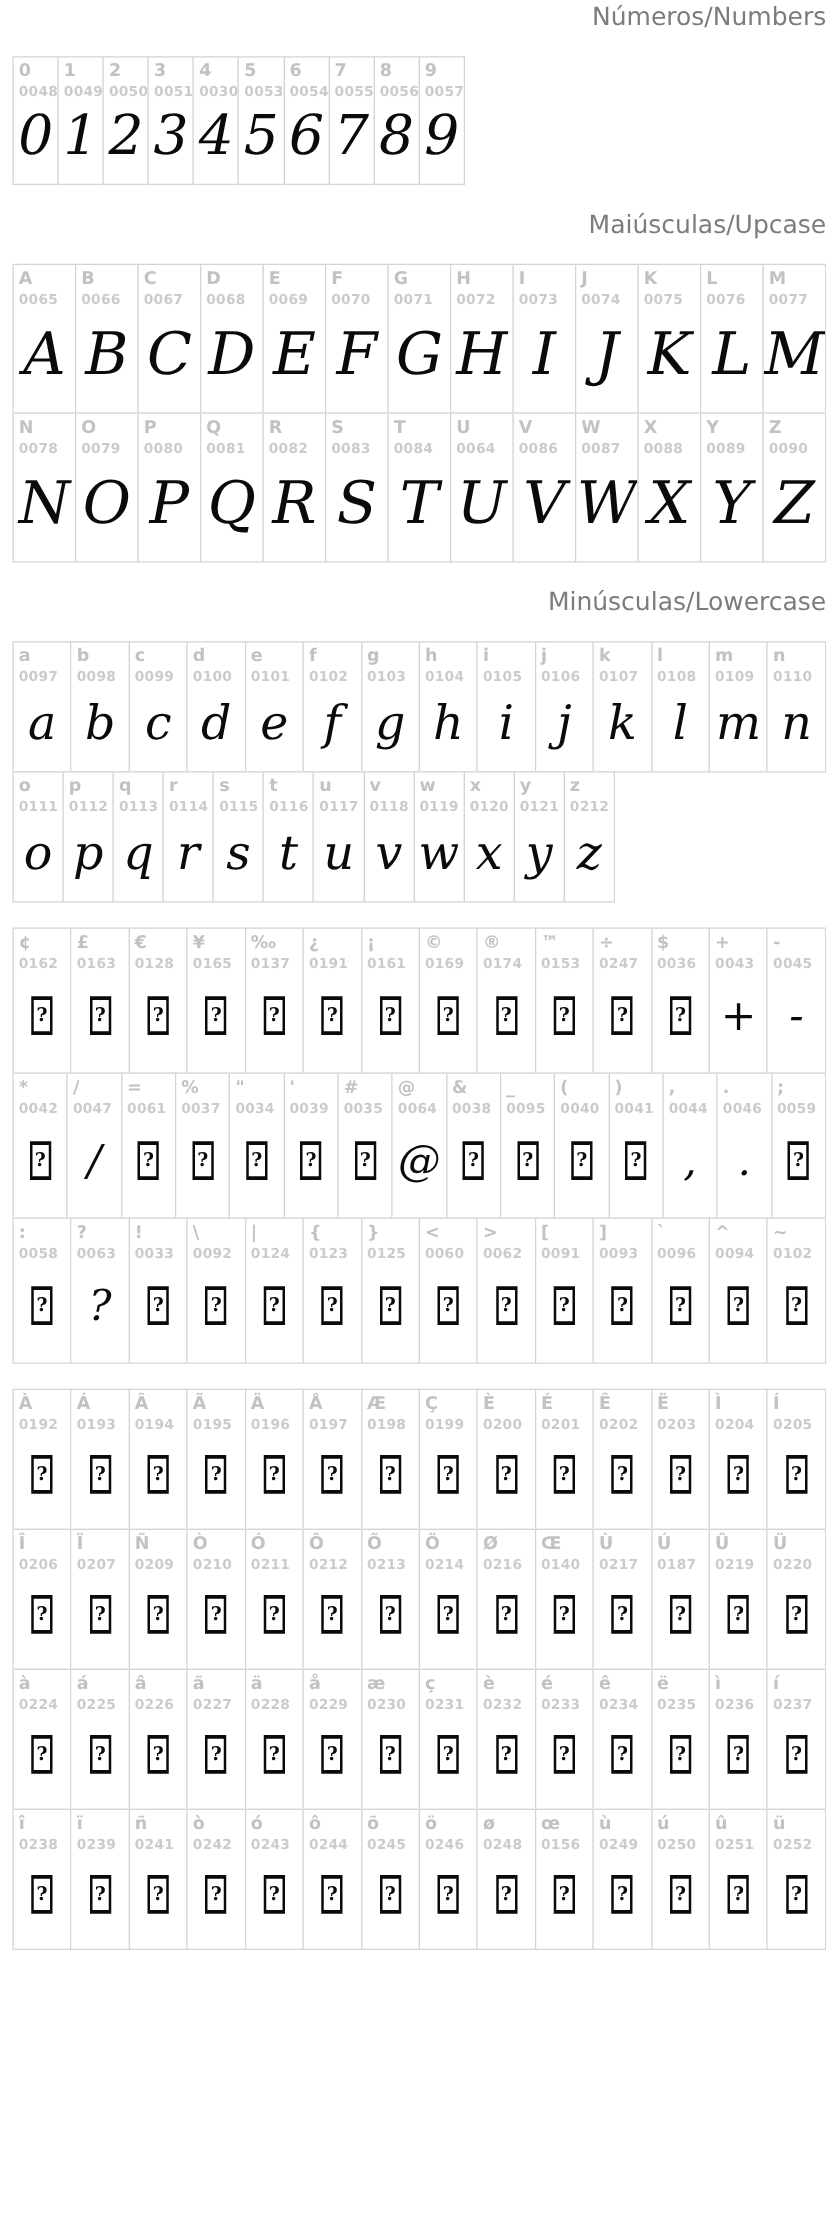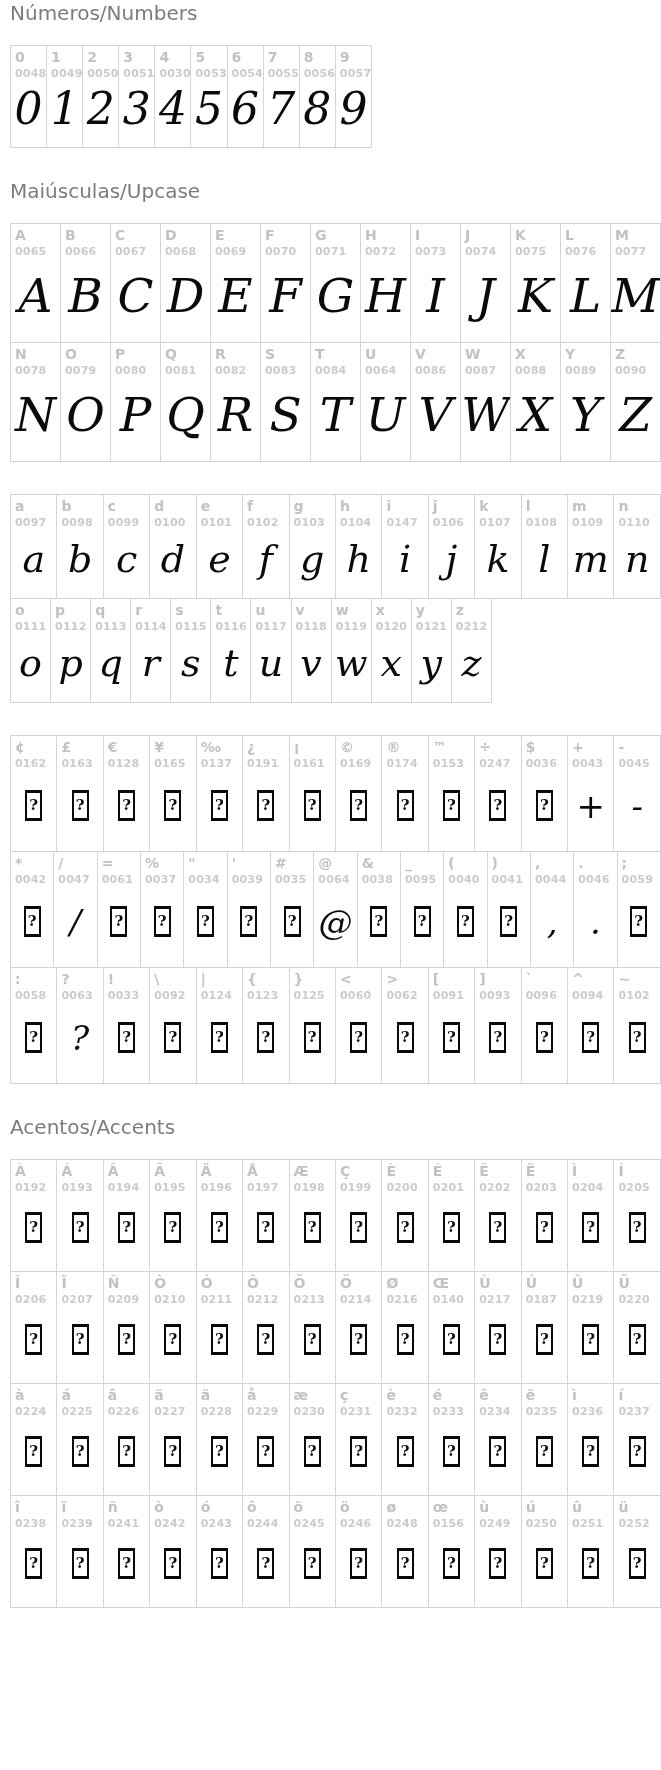--- a/index.html
+++ b/index.html
@@ -2,30 +2,31 @@
 <html><head>
 <meta charset="utf-8">
 <style>
   html, body { margin: 0; padding: 0; background: #ffffff; }
   body {
     width: 661px;
     font-family: "DejaVu Sans", sans-serif;
   }
   .page { padding: 2px 0 20px 10px; }
 
-  .charmap-section { margin-top: 32px; }
+  .charmap-section { margin-top: 20px; }
   .charmap-section:first-child { margin-top: 0; }
 
   .section-title {
     font-family: "DejaVu Sans", sans-serif;
     font-size: 20px;
     font-weight: 400;
     color: #7c7c7c;
     margin: 0 0 21px 0;
     line-height: 22px;
+    text-align: right;
   }
 
   .char-row { display: flex; }
   .char-row + .char-row { margin-top: -1px; }
 
   .char-cell {
     flex: 1 1 0;
     box-sizing: border-box;
     border: 1px solid #d4d4d4;
     background: #ffffff;
@@ -431,20 +432,21 @@
       <div class="cell-code">0090</div>
     </div>
     <div class="cell-glyph">
               <span class="glyph-text">Z</span>
             </div>
   </div>
         </div>
       </div>
   </section>
     <section class="charmap-section s2">
+    <h2 class="section-title">Minúsculas/Lowercase</h2>
     <div class="rows">
         <div class="char-row" style="width: 651px;">
           <div class="char-cell">
     <div class="cell-head">
       <div class="cell-char">a</div>
       <div class="cell-code">0097</div>
     </div>
     <div class="cell-glyph">
               <span class="glyph-text">a</span>
             </div>
@@ -508,21 +510,21 @@
       <div class="cell-char">h</div>
       <div class="cell-code">0104</div>
     </div>
     <div class="cell-glyph">
               <span class="glyph-text">h</span>
             </div>
   </div>
           <div class="char-cell">
     <div class="cell-head">
       <div class="cell-char">i</div>
-      <div class="cell-code">0147</div>
+      <div class="cell-code">0105</div>
     </div>
     <div class="cell-glyph">
               <span class="glyph-text">i</span>
             </div>
   </div>
           <div class="char-cell">
     <div class="cell-head">
       <div class="cell-char">j</div>
       <div class="cell-code">0106</div>
     </div>
@@ -1070,21 +1072,20 @@
       <div class="cell-code">0102</div>
     </div>
     <div class="cell-glyph">
               <span class="tofu">?</span>
             </div>
   </div>
         </div>
       </div>
   </section>
     <section class="charmap-section s4">
-    <h2 class="section-title">Acentos/Accents</h2>
     <div class="rows">
         <div class="char-row" style="width: 651px;">
           <div class="char-cell">
     <div class="cell-head">
       <div class="cell-char">À</div>
       <div class="cell-code">0192</div>
     </div>
     <div class="cell-glyph">
               <span class="tofu">?</span>
             </div>

